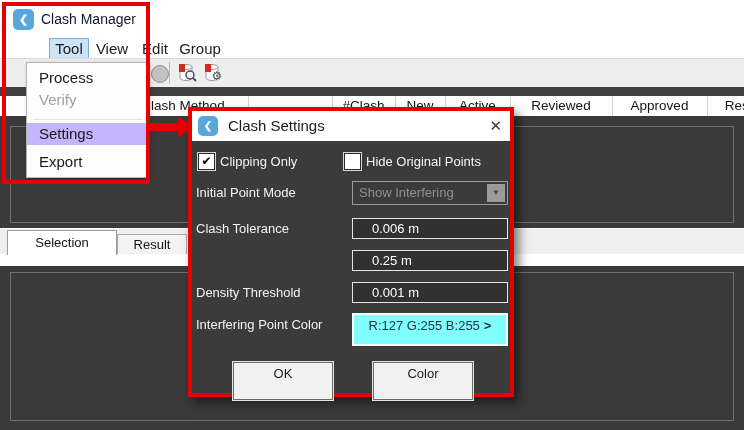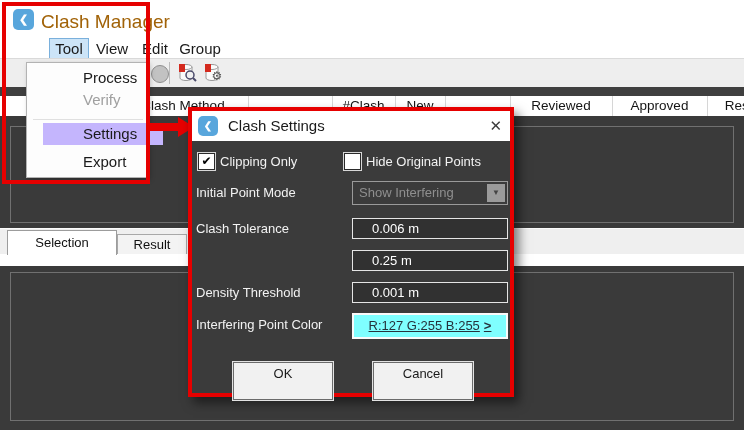--- a/index.html
+++ b/index.html
@@ -3,21 +3,21 @@
 <meta charset="utf-8">
 <style>
   html,body{margin:0;padding:0;}
   body{font-family:"Liberation Sans",sans-serif;-webkit-font-smoothing:antialiased;}
   #root{position:relative;width:744px;height:430px;background:#ffffff;overflow:hidden;outline:1px solid #b0b0b0;}
 
   
   .titlebar{position:absolute;left:0;top:0;width:744px;height:58px;background:#ffffff;}
   .app-icon{position:absolute;left:13px;top:9px;width:21px;height:21px;background:#58a6dc;border-radius:5px;
             color:#fff;font-size:11px;font-weight:bold;text-align:center;line-height:21px;}
-  .app-title{position:absolute;left:41px;top:11px;font-size:19px;color:#a16207;}
+  .app-title{position:absolute;left:41px;top:11px;font-size:14px;color:#0f172a;}
   .menu-item{position:absolute;top:38px;height:22px;line-height:22px;font-size:15px;color:#1a1a1a;text-align:center;margin-left:44px;}
   .menu-tool{left:5px;width:38px;background:#cce4f7;border:1px solid #7ab0dc;line-height:20px;}
   .menu-view{left:49px;width:38px;}
   .menu-edit{left:94px;width:34px;}
   .menu-group{left:132px;width:48px;}
 
   .toolbar{position:absolute;left:0;top:58px;width:744px;height:29px;background:#eeeeee;border-top:1px solid #dadada;}
   .tb-sep{position:absolute;left:169px;top:62px;width:1px;height:22px;background:#bcbcbc;}
   .tb-icon{position:absolute;top:62px;width:22px;height:22px;}
   .globe-ic{position:absolute;left:151px;top:65px;width:16px;height:16px;border-radius:50%;
@@ -37,21 +37,21 @@
   .tab-selection{left:7px;top:230px;width:108px;height:24px;line-height:24px;border:1px solid #9c9c9c;border-bottom:none;z-index:2;}
   .tab-result{left:117px;top:234px;width:68px;height:20px;line-height:20px;background:#f3f3f3;border:1px solid #a8a8a8;border-bottom:none;}
   .whiteband{position:absolute;left:0;top:254px;width:744px;height:12px;background:#ffffff;}
 
   .content-bottom{position:absolute;left:0;top:266px;width:744px;height:164px;background:#3a3a3a;}
   .inner-box-bottom{position:absolute;left:10px;top:272px;width:722px;height:147px;border:1px solid #707070;}
 
   
   .popup{position:absolute;left:26px;top:62px;width:122px;height:116px;background:#fdfdfd;border:1px solid #b3b3b3;
          z-index:15;box-shadow:2px 2px 5px rgba(0,0,0,.25);box-sizing:border-box;}
-  .popup-item{position:absolute;left:16px;width:120px;height:22px;line-height:22px;padding-left:40px;font-size:15px;
+  .popup-item{position:absolute;left:0;width:120px;height:22px;line-height:22px;padding-left:12px;font-size:15px;
               color:#1a1a1a;box-sizing:border-box;}
   .pi-process{top:4px;}
   .pi-verify{top:26px;color:#a0a0a0;}
   .popup-sep{position:absolute;left:6px;top:56px;width:110px;height:1px;background:#e0e0e0;}
   .pi-settings{top:60px;background:#c4b5fd;}
   .pi-export{top:88px;}
 
   
   .red-rect1{position:absolute;left:2px;top:2px;width:148px;height:182px;border:4px solid #e60000;
              box-sizing:border-box;z-index:20;}
@@ -76,22 +76,22 @@
   .cbl1{left:28px;} .cbl2{left:174px;}
 
   .fld-label{position:absolute;left:4px;height:16px;line-height:16px;}
   .combo{position:absolute;left:160px;top:40px;width:156px;height:24px;border:1px solid #9a9a9a;background:#3b3b3b;box-sizing:border-box;}
   .combo-text{position:absolute;left:6px;top:0;height:22px;line-height:22px;color:#8f8f8f;}
   .combo-btn{position:absolute;right:2px;top:2px;width:18px;height:18px;background:#9b9b9b;text-align:center;line-height:18px;
              font-size:8px;color:#444;}
   .txt-input{position:absolute;left:160px;width:156px;height:21px;background:#313131;border:1px solid #e5e5e5;
              box-sizing:border-box;color:#fff;line-height:19px;padding-left:19px;font-size:13px;}
   .in1{top:77px;} .in2{top:109px;} .in3{top:141px;}
-  .color-btn{position:absolute;left:160px;top:172px;width:156px;height:26px;border:2px solid #fafafa;box-sizing:border-box;
-             color:#26323c;text-align:center;line-height:21px;font-size:13px;text-decoration:underline;}
+  .color-btn{position:absolute;left:160px;top:172px;width:156px;height:33px;border:2px solid #fafafa;box-sizing:border-box;
+             color:#26323c;text-align:center;line-height:21px;font-size:13px;}
   .color-chevron{font-weight:bold;margin-left:4px;}
   .dlg-btn{position:absolute;top:221px;width:100px;height:38px;background:#f1f1f1;border:1px solid #6b6b6b;
            box-shadow:0 0 0 1px #e3e3e3;box-sizing:border-box;color:#1a1a1a;text-align:center;line-height:21px;font-size:13px;}
   .btn-ok{left:41px;} .btn-cancel{left:181px;}
 </style>
 </head>
 <body>
 
 <div id="root">
 
@@ -124,20 +124,21 @@
       <text x="15" y="18" font-size="12" fill="#555" text-anchor="middle">⚙</text>
     </svg>
   </div>
 
   <div class="darkband"></div>
   <div class="header-row"></div>
   <div class="hcell" style="left:118px;width:130px;">Clash Method</div>
   <div class="hcell" style="left:248px;width:84px;margin-top:31px;">Threshold</div>
   <div class="hcell" style="left:332px;width:63px;">#Clash</div>
   <div class="hcell" style="left:395px;width:50px;">New</div>
+  <div class="hcell" style="left:445px;width:65px;">Active</div>
   <div class="hcell" style="left:510px;width:102px;">Reviewed</div>
   <div class="hcell" style="left:612px;width:95px;">Approved</div>
   <div class="hcell" style="left:707px;width:92px;">Resolved</div>
   <div class="hsep" style="left:248px;"></div>
   <div class="hsep" style="left:332px;"></div>
   <div class="hsep" style="left:395px;"></div>
   <div class="hsep" style="left:445px;"></div>
   <div class="hsep" style="left:510px;"></div>
   <div class="hsep" style="left:612px;"></div>
   <div class="hsep" style="left:707px;"></div>
@@ -196,17 +197,17 @@
 
       <div class="fld-label" style="top:144px;">Density Threshold</div>
       <div class="txt-input in3">0.001 m</div>
 
       <div class="fld-label" style="top:176px;">Interfering Point Color</div>
       <div class="color-btn" style="background: rgb(127, 255, 255);">
         <span>R:127 G:255 B:255</span><span class="color-chevron">&gt;</span>
       </div>
 
       <div class="dlg-btn btn-ok">OK</div>
-      <div class="dlg-btn btn-cancel">Cancel</div>
+      <div class="dlg-btn btn-cancel">Color</div>
     </div>
   </div>
 
 </div>
 
 </body></html>

